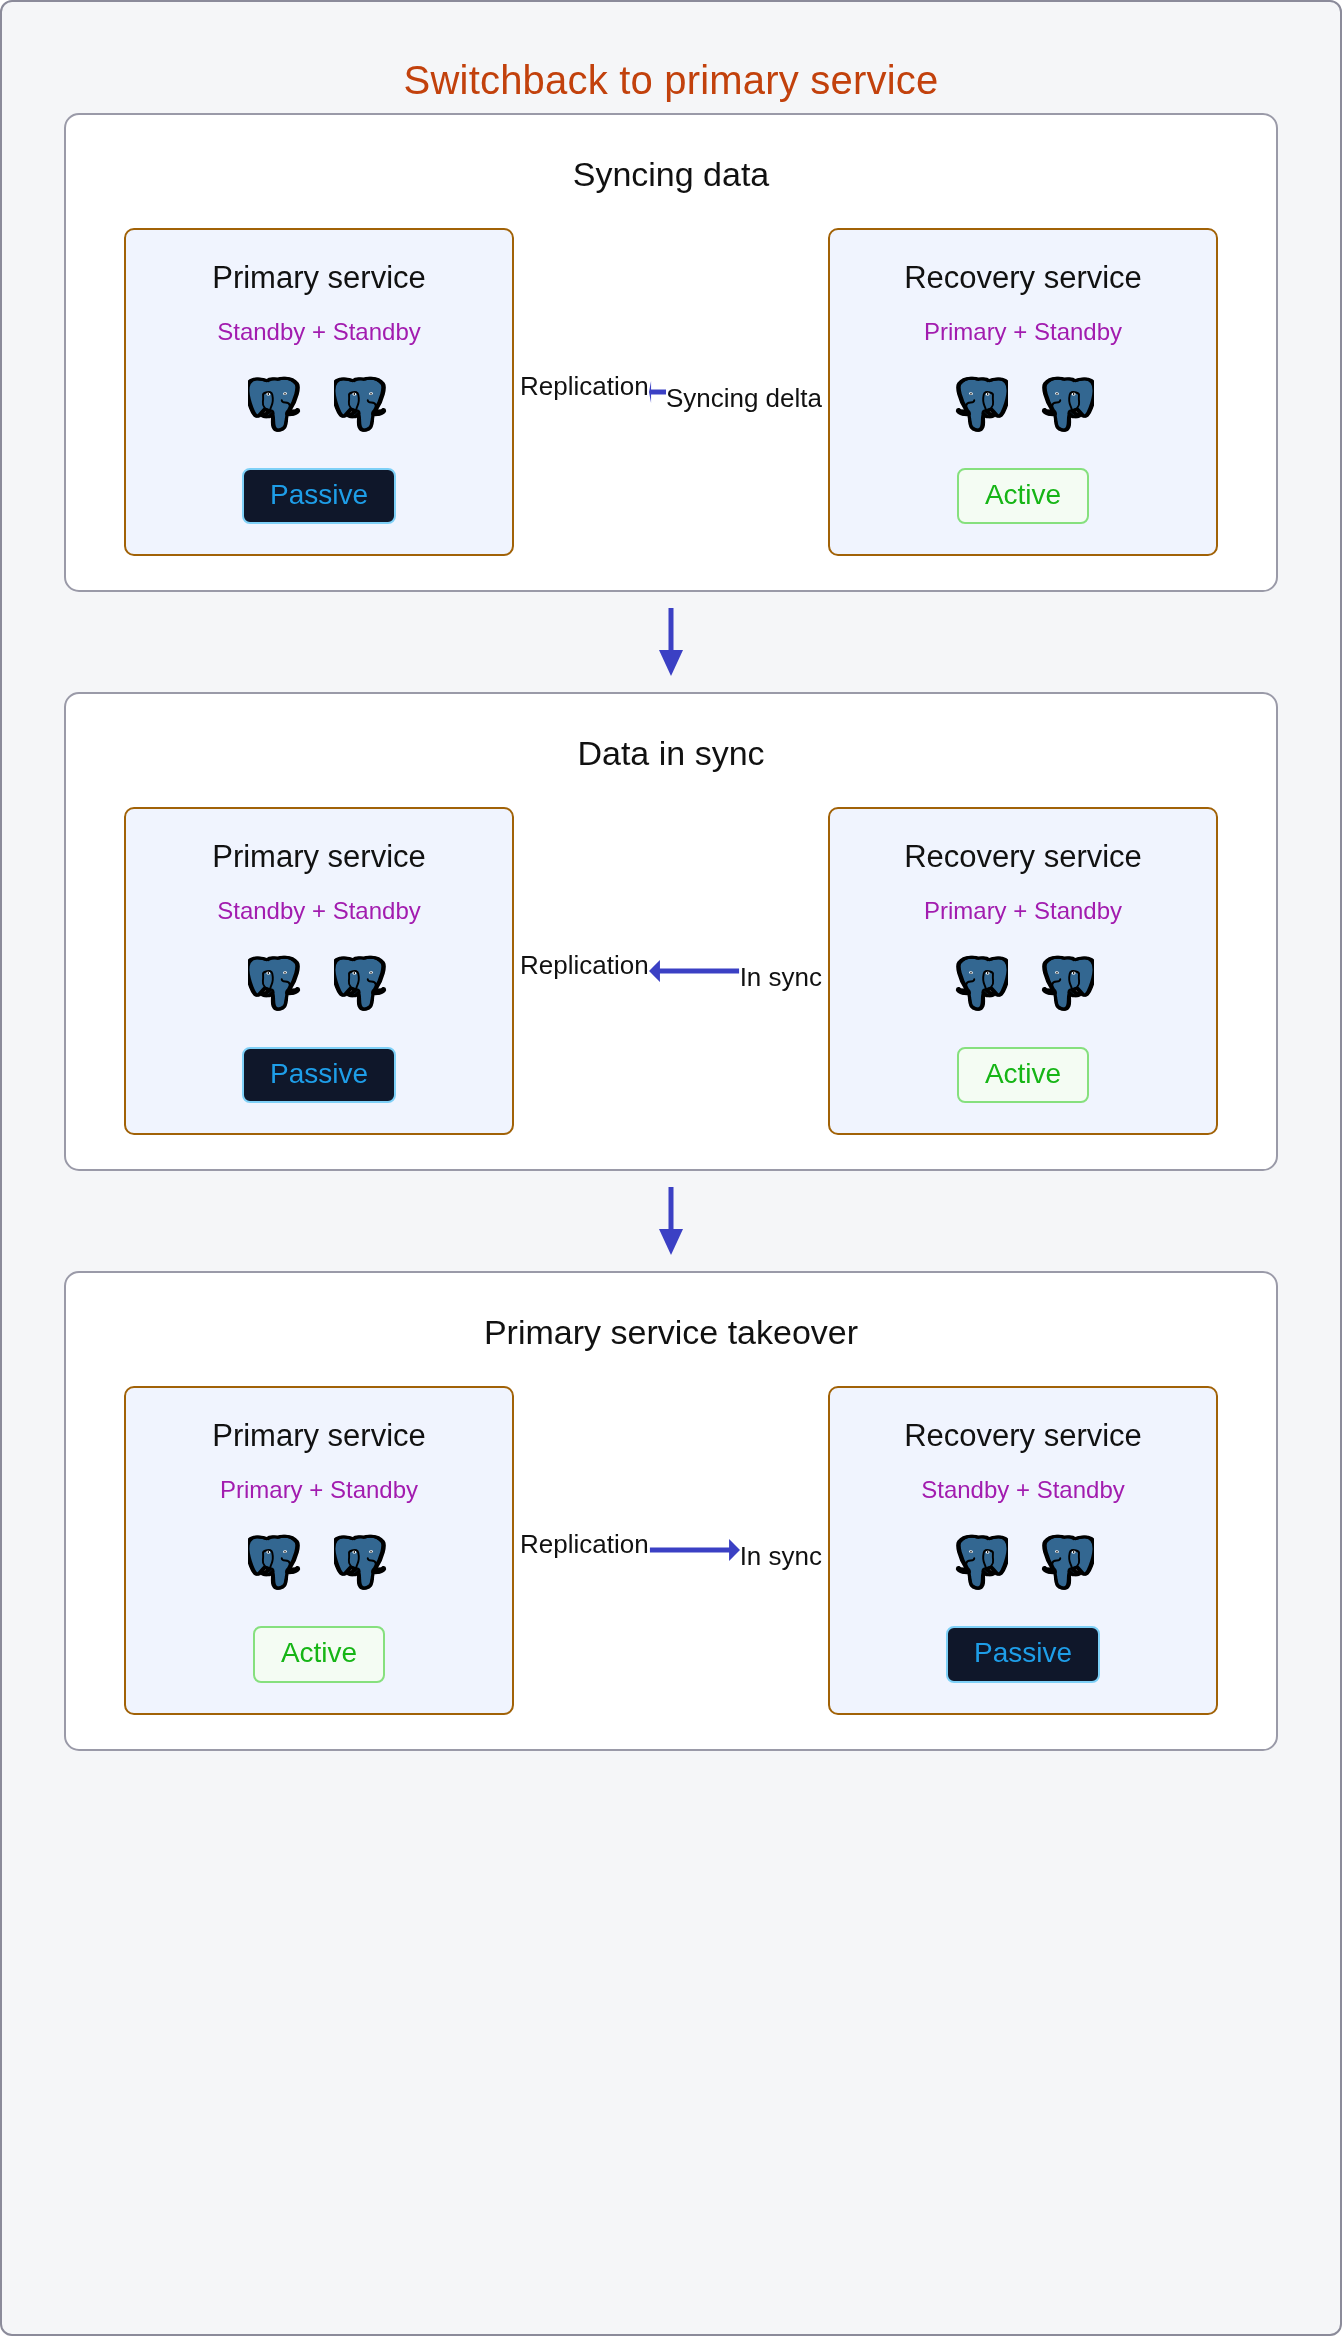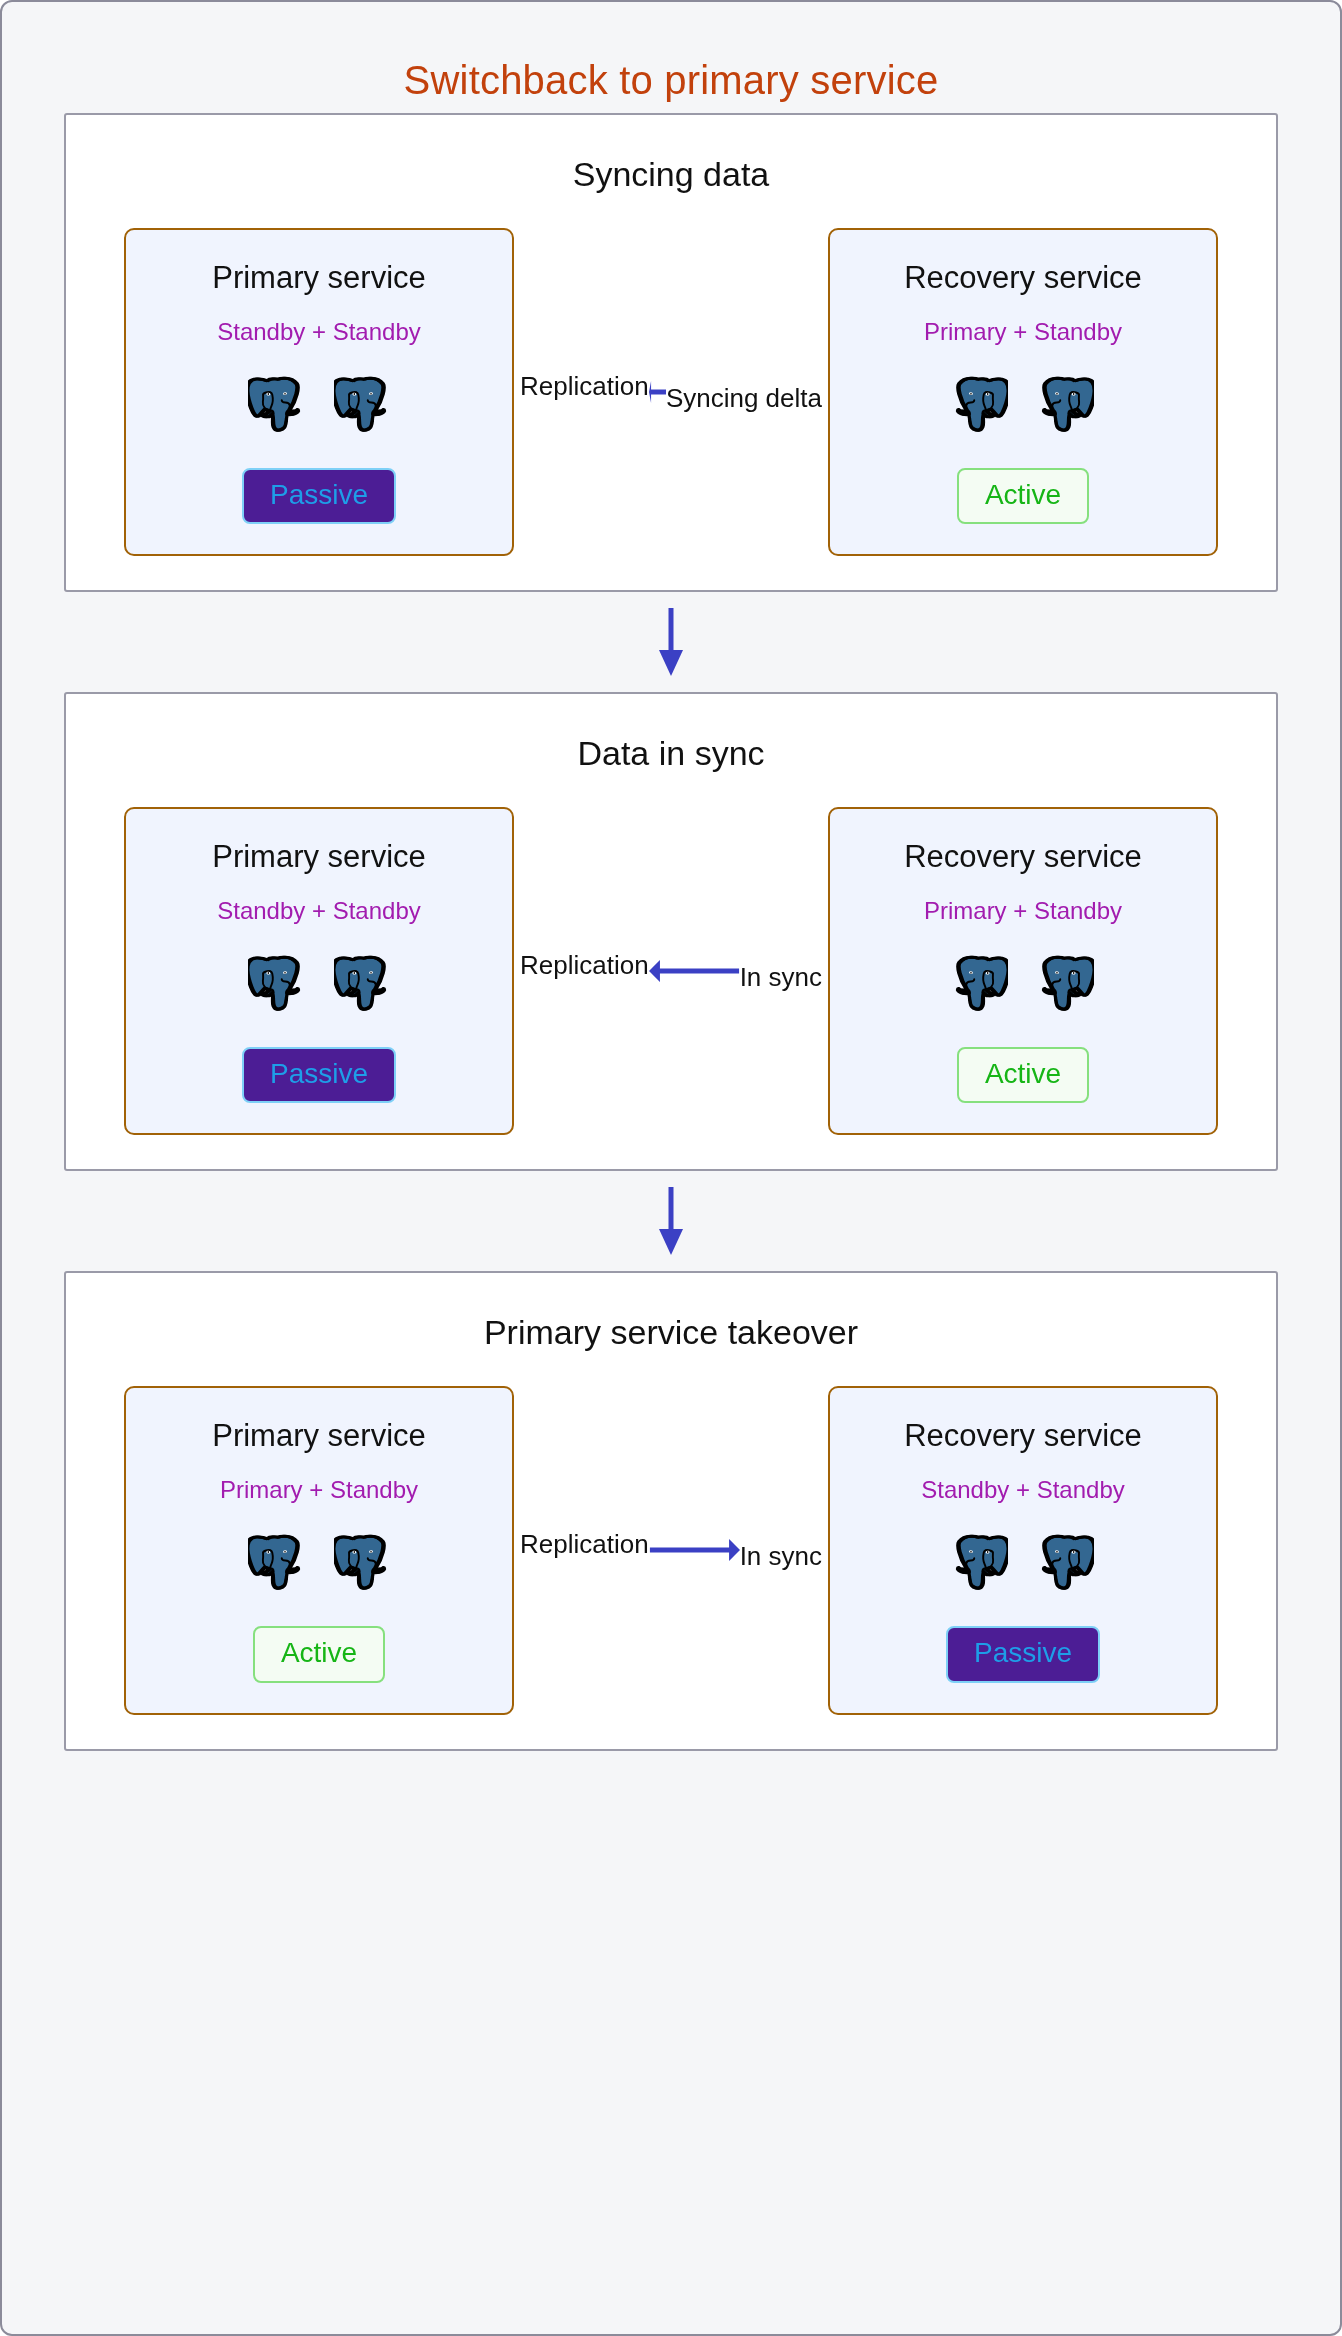--- a/index.html
+++ b/index.html
@@ -28,21 +28,21 @@
     padding-top: 56px;
     padding-bottom: 10px;
     font-weight: 400;
   }
   .stages {
     padding: 0 62px;
   }
   .stage-panel {
     background: #ffffff;
     border: 2px solid #9a9aa8;
-    border-radius: 3px;
+    border-radius: 15px;
     box-sizing: border-box;
     padding: 26px 0 34px 0;
   }
   .stage-title {
     text-align: center;
     font-size: 34px;
     color: #111111;
     font-weight: 400;
     margin: 14px 0 34px 0;
   }
@@ -91,21 +91,21 @@
     padding: 9px 26px 11px 26px;
     border-radius: 8px;
     border-width: 2px;
     border-style: solid;
     line-height: 1.15;
     box-sizing: border-box;
   }
   .status-passive {
     color: #1e9ee8;
     border-color: #7ed0f7;
-    background: #4c1d95;
+    background: #0f172a;
   }
   .status-active {
     color: #16b516;
     border-color: #86e07e;
     background: #f4fcf3;
   }
   .link-col {
     flex: 1;
     display: flex;
     flex-direction: row;

